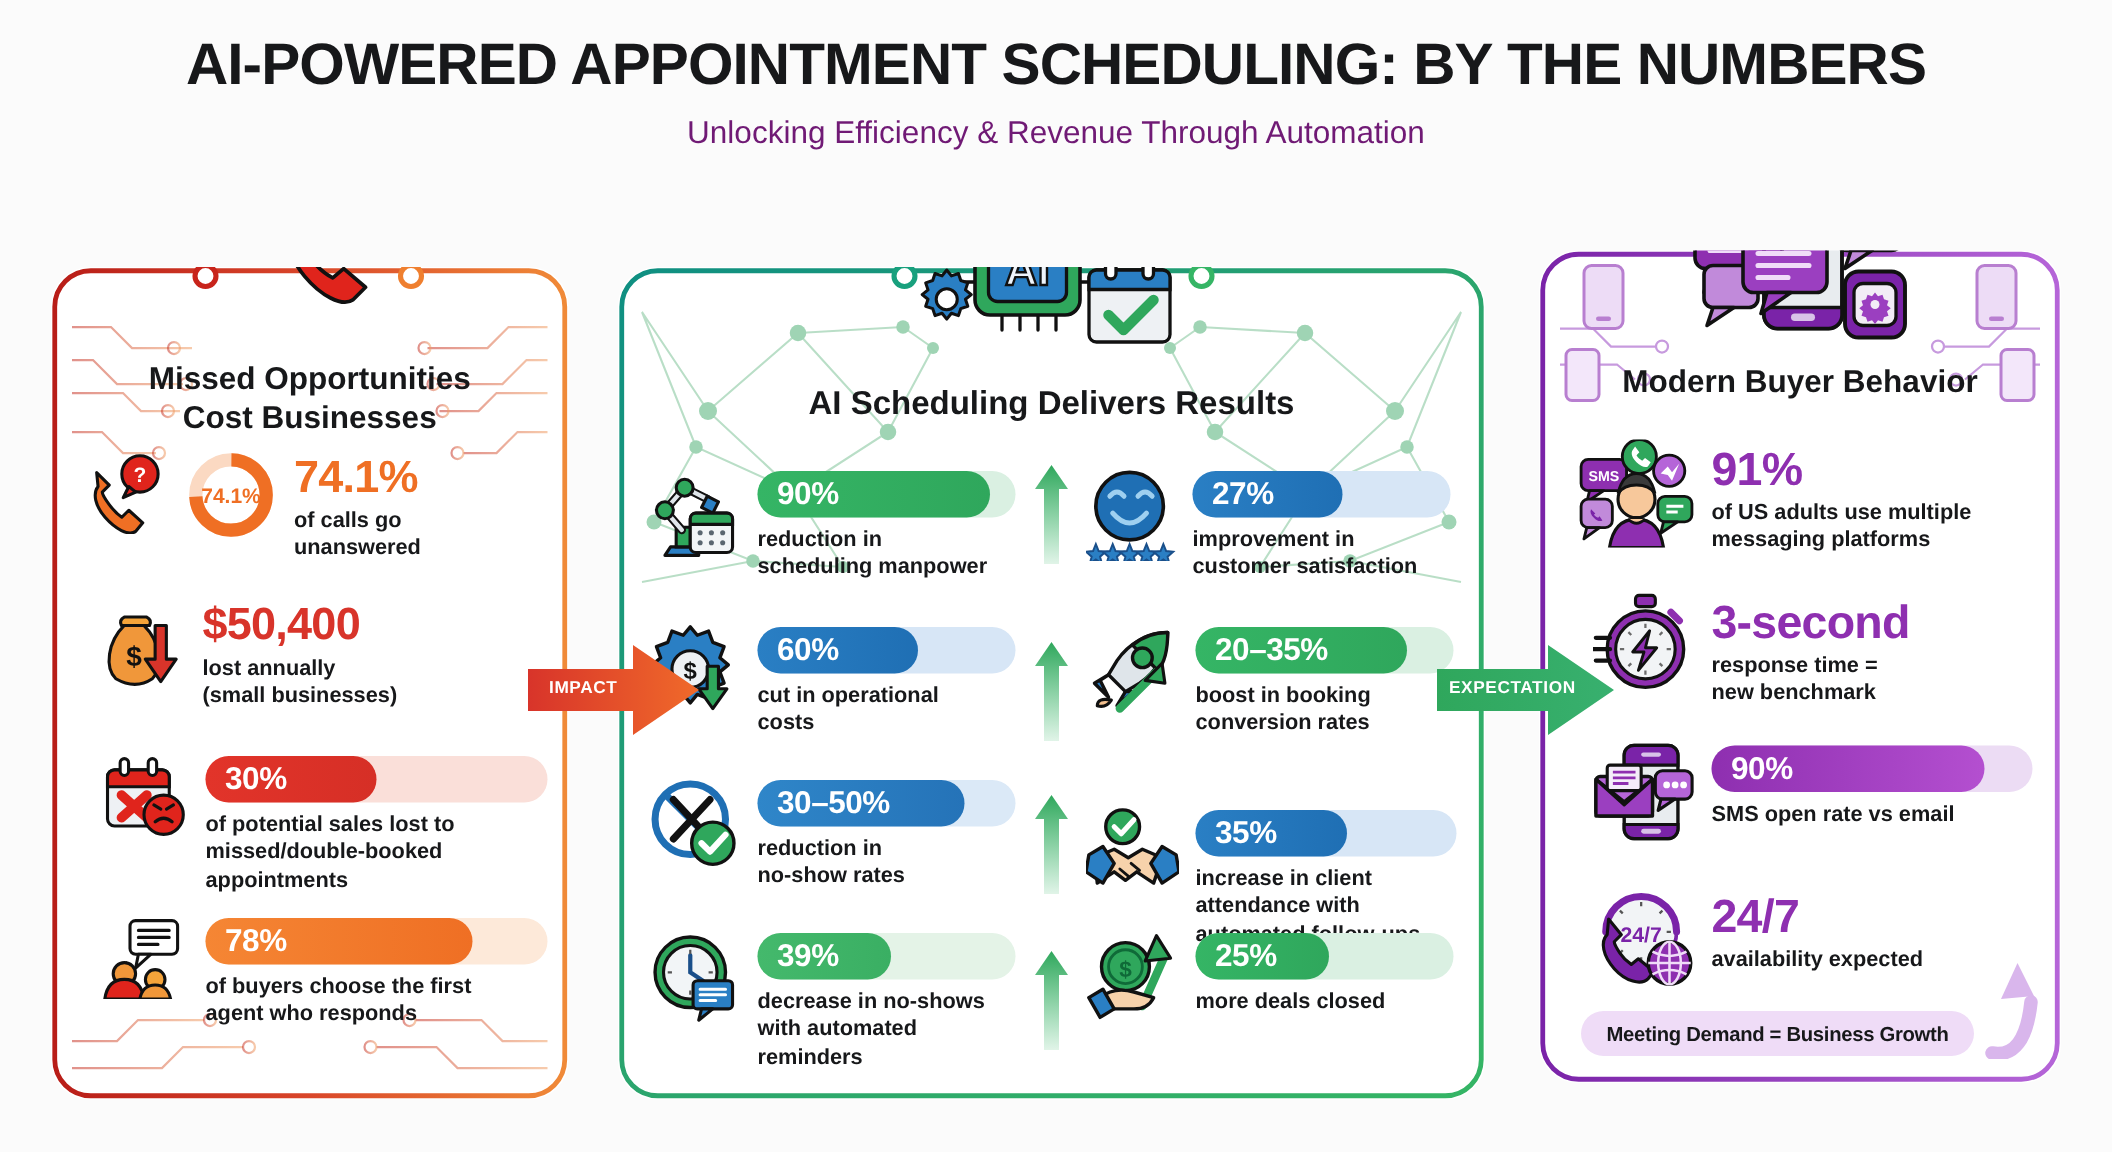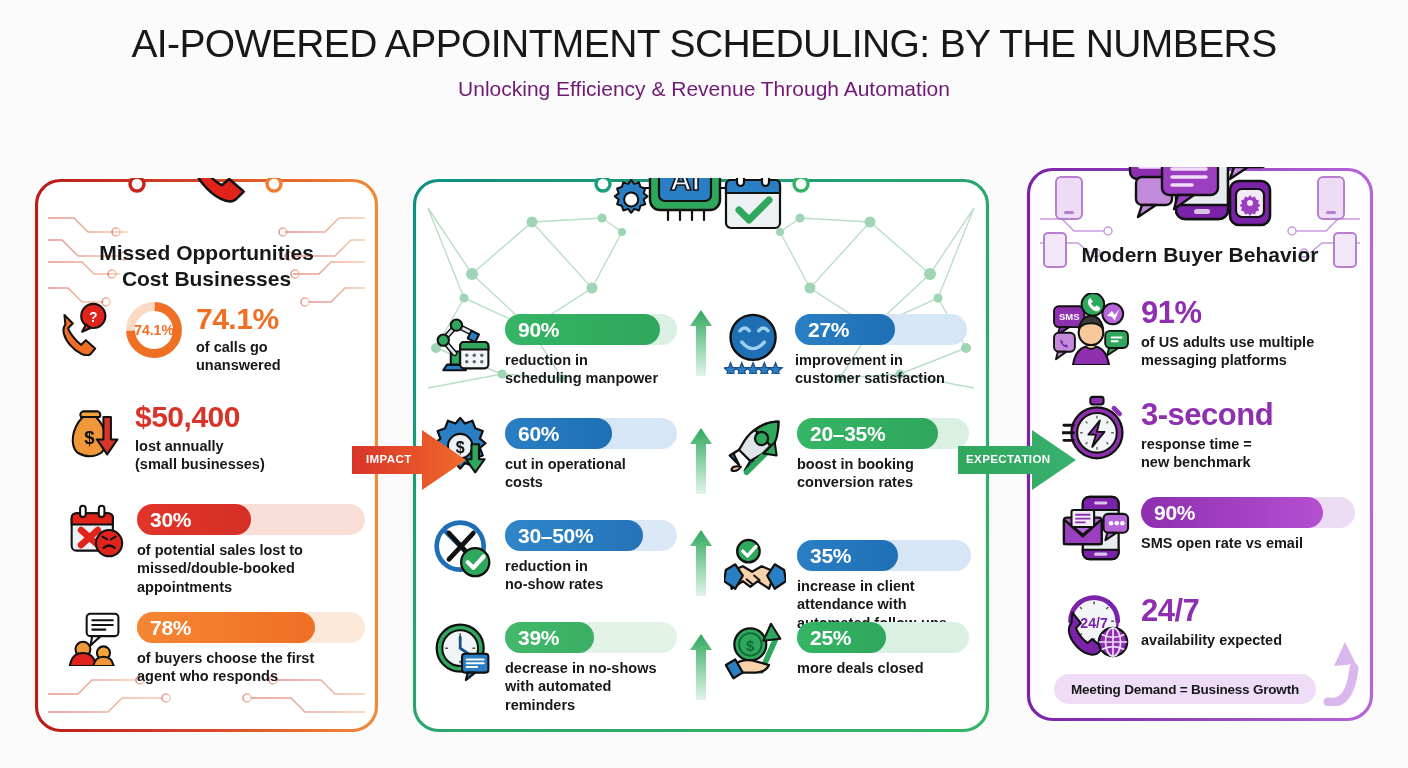--- a/index.html
+++ b/index.html
@@ -8,21 +8,21 @@
   body {
     font-family: "Liberation Sans", sans-serif;
     background: #fbfbfb;
     position: relative;
   }
   .stage { position: relative; width: 1408px; height: 768px; }
 
   
   .hdr { position: absolute; top: 22px; left: 0; width: 1408px; text-align: center; }
   .hdr h1 {
-    font-size: 39px; font-weight: 400; letter-spacing: -0.6px;
+    font-size: 39px; font-weight: 700; letter-spacing: -0.6px;
     color: #17181a; font-family: "Liberation Sans", sans-serif;
     white-space: nowrap;
   }
   .hdr h2 {
     margin-top: 11px; font-size: 21px; font-weight: 400; color: #701a75;
   }
 
   
   .panel {
     position: absolute; border-radius: 26px; background: #fff;
@@ -343,20 +343,21 @@
       <g transform="translate(118,50)">
         <rect x="0" y="6" width="54" height="48" rx="5" fill="#eef1f4" stroke="#111" stroke-width="2.2"></rect>
         <path d="M0 11 a5 5 0 0 1 5-5 h44 a5 5 0 0 1 5 5 v8 H0z" fill="#2a7fc4" stroke="#111" stroke-width="2.2"></path>
         <rect x="11" y="0" width="7" height="12" rx="3.5" fill="#fff" stroke="#111" stroke-width="2.2"></rect>
         <rect x="36" y="0" width="7" height="12" rx="3.5" fill="#fff" stroke="#111" stroke-width="2.2"></rect>
         <path d="M13 36 l10 10 20-20" stroke="#2fa75c" stroke-width="7" fill="none" stroke-linecap="round" stroke-linejoin="round"></path>
       </g>
     </svg>
 
     <div class="inner">
+      <div class="panel-title">AI Scheduling Delivers Results</div>
 
       <svg class="vArrow" style="left:277px; top:132px" viewBox="0 0 24 66">
         <defs>
             <linearGradient id="va" x1="0" y1="1" x2="0" y2="0">
               <stop offset="0" stop-color="#35b565" stop-opacity=".15"></stop>
               <stop offset="1" stop-color="#2fa75c"></stop>
             </linearGradient>
           </defs>
         <path d="M12 0 l11 16 h-6 v50 h-10 V16 H1z" fill="url(#va)"></path>
       </svg>

